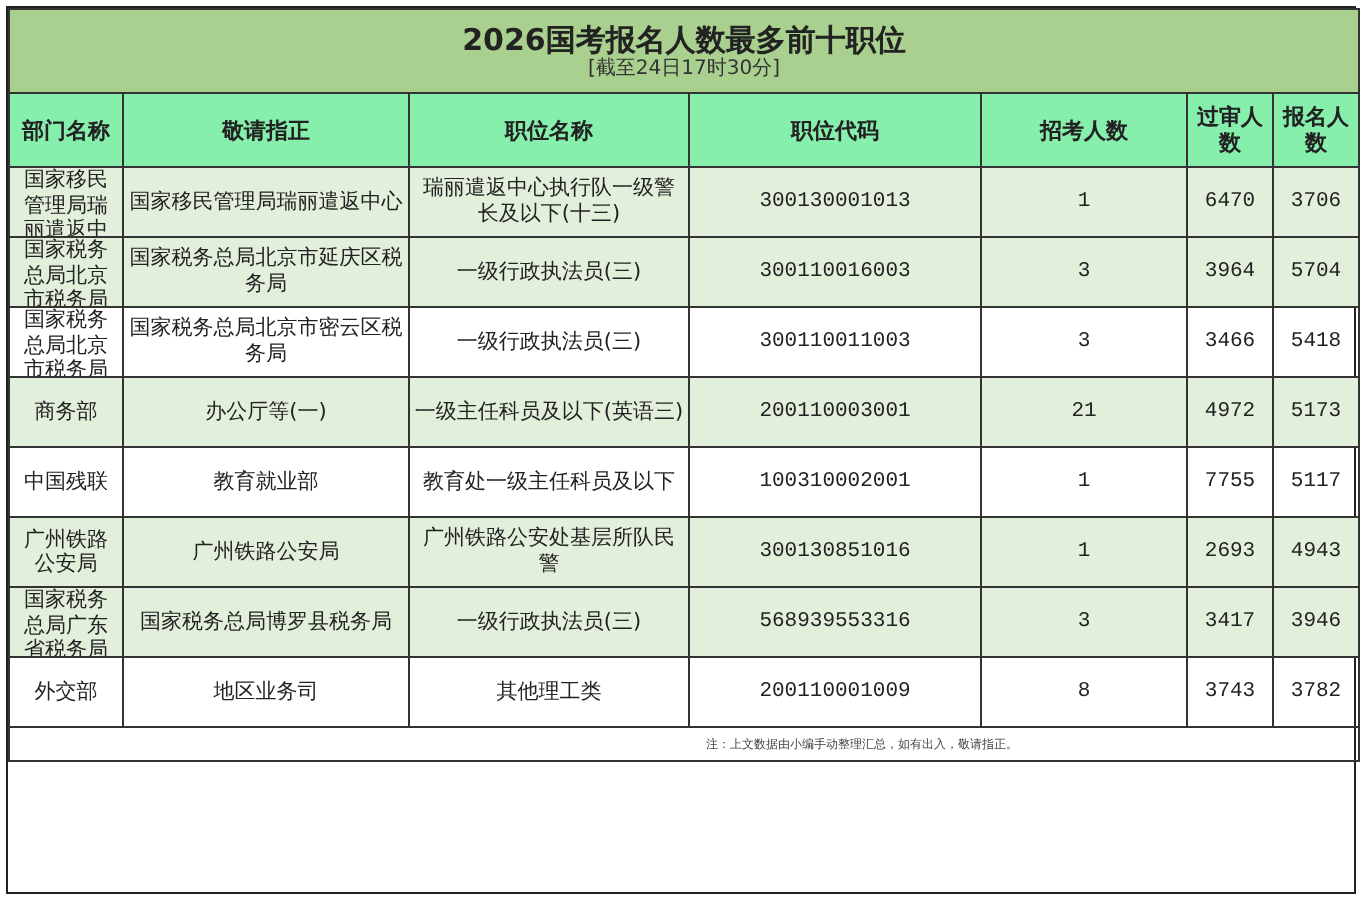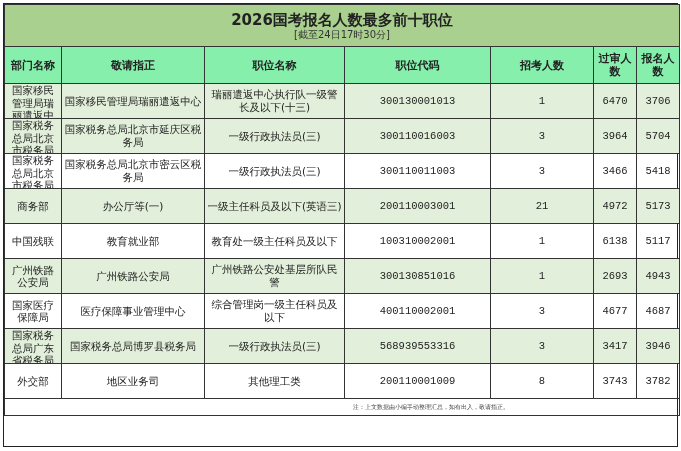--- a/index.html
+++ b/index.html
@@ -94,44 +94,33 @@
       <td class="num">5173</td>
     </tr>
     <tr class="row">
       <td class="dept">
             <span class="clip">中国残联</span>
           </td>
       <td>教育就业部</td>
       <td>教育处一级主任科员及以下</td>
       <td class="num">100310002001</td>
       <td class="num">1</td>
-      <td class="num">6138</td>
+      <td class="num">7755</td>
       <td class="num">5117</td>
     </tr>
     <tr class="row alt">
       <td class="dept">
             <span class="clip">广州铁路公安局</span>
           </td>
       <td>广州铁路公安局</td>
       <td>广州铁路公安处基层所队民警</td>
       <td class="num">300130851016</td>
       <td class="num">1</td>
       <td class="num">2693</td>
       <td class="num">4943</td>
-    </tr>
-    <tr class="row">
-      <td class="dept">
-            <span class="clip">国家医疗保障局</span>
-          </td>
-      <td>医疗保障事业管理中心</td>
-      <td>综合管理岗一级主任科员及以下</td>
-      <td class="num">400110002001</td>
-      <td class="num">3</td>
-      <td class="num">4677</td>
-      <td class="num">4687</td>
     </tr>
     <tr class="row alt">
       <td class="dept">
             <span class="clip">国家税务总局广东省税务局</span>
           </td>
       <td>国家税务总局博罗县税务局</td>
       <td>一级行政执法员(三)</td>
       <td class="num">568939553316</td>
       <td class="num">3</td>
       <td class="num">3417</td>

